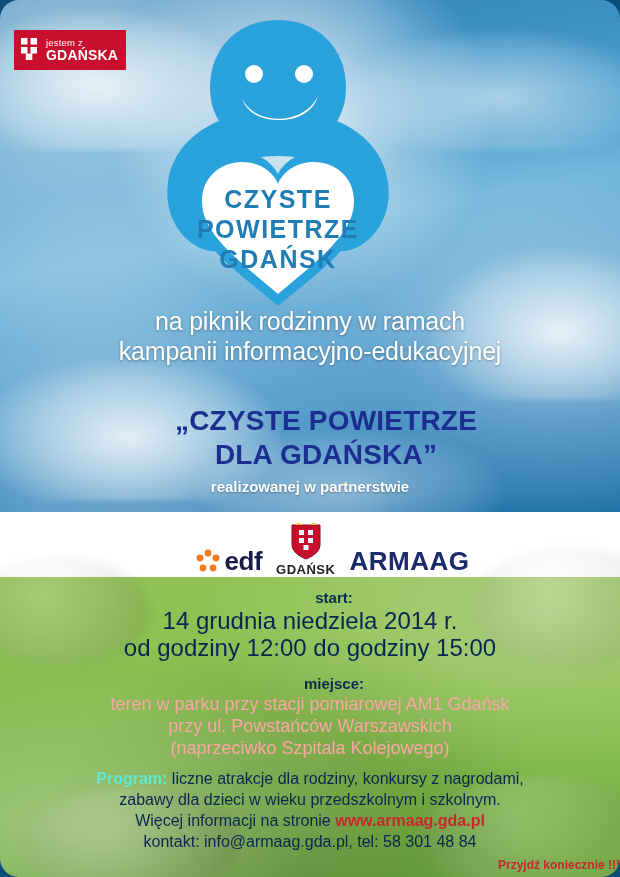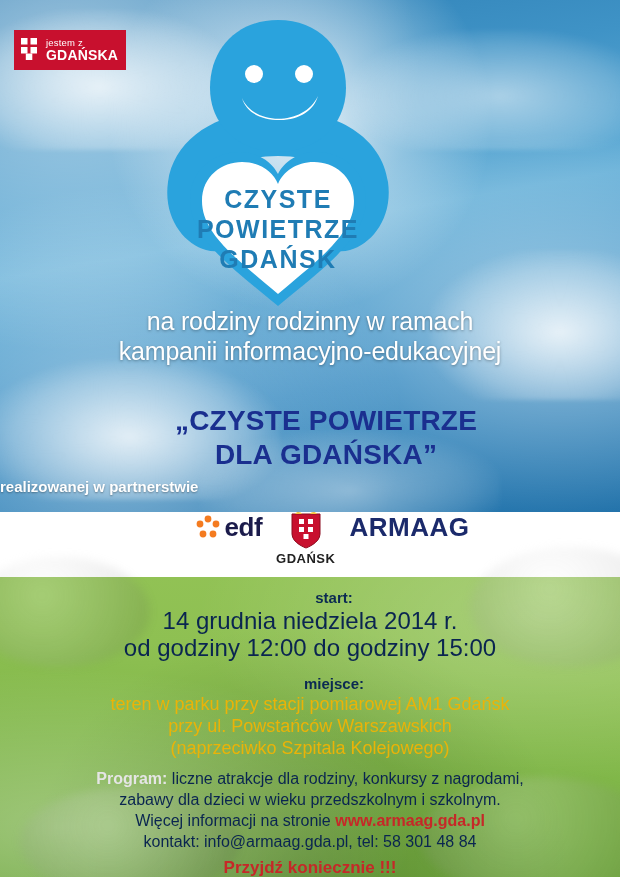--- a/index.html
+++ b/index.html
@@ -6,20 +6,21 @@
   html, body {
     width: 620px; height: 877px;
     font-family: "Liberation Sans", sans-serif;
     overflow: hidden;
     background: #0d4f7a;
   }
   #poster {
     position: relative;
     width: 620px; height: 877px;
     overflow: hidden;
+    border-radius: 19px;
   }
 
   
   .sky {
     position: absolute; left: 0; top: 0; width: 620px; height: 512px;
     background:
       radial-gradient(circle at 300px 120px, rgba(255,255,255,0.85) 0%, rgba(255,255,255,0.45) 16%, rgba(255,255,255,0.0) 38%),
       radial-gradient(ellipse at 70px 70px, rgba(255,255,255,0.55) 0%, rgba(255,255,255,0.0) 45%),
       radial-gradient(ellipse at 560px 330px, rgba(255,255,255,0.5) 0%, rgba(255,255,255,0.0) 42%),
       radial-gradient(ellipse at 120px 430px, rgba(255,255,255,0.45) 0%, rgba(255,255,255,0.0) 40%),
@@ -34,21 +35,21 @@
   .c1 { left: -40px;  top: 10px;  width: 280px; height: 140px; }
   .c2 { left: 430px;  top: 250px; width: 260px; height: 150px; }
   .c3 { left: -20px;  top: 360px; width: 300px; height: 140px; }
   .c4 { left: 350px;  top: 30px;  width: 300px; height: 120px; opacity: .7; }
   .c5 { left: 200px;  top: 430px; width: 300px; height: 110px; opacity: .6; }
 
   
   .partner-band {
     position: absolute; left: 0; top: 512px; width: 620px; height: 65px;
     background: #ffffff;
-    display: flex; align-items: flex-start; justify-content: center;
+    display: flex; align-items: flex-end; justify-content: center;
     gap: 14px;
     padding-left: 44px;
   }
 
   
   .green {
     position: absolute; left: 0; top: 577px; width: 620px; height: 300px;
     background:
       radial-gradient(ellipse at 60px 250px, rgba(255,255,255,0.30) 0%, rgba(255,255,255,0) 45%),
       radial-gradient(ellipse at 540px 40px, rgba(255,255,255,0.22) 0%, rgba(255,255,255,0) 45%),
@@ -108,21 +109,21 @@
     position: absolute; left: 16px; top: 404px; width: 620px;
     text-align: center; z-index: 5;
   }
   .campaign .line {
     font-size: 28px; line-height: 34px; font-weight: bold;
     color: #1a2f8f;
     letter-spacing: 0.2px;
   }
   .realized {
     position: absolute; left: 0; top: 478px; width: 620px;
-    text-align: left; z-index: 5;
+    text-align: center; z-index: 5;
     color: #ffffff; font-size: 15px; font-weight: bold;
     text-shadow: 0 1px 2px rgba(0,0,0,0.35);
   }
 
   
   .edf-logo { display: flex; align-items: center; gap: 4px; }
   .edf-mark { width: 26px; height: 26px; }
   .edf-word { font-size: 26px; font-weight: bold; color: #1b1b4b; letter-spacing: -0.5px; }
 
   .gdansk-logo { display: flex; flex-direction: column; align-items: center; gap: 1px; }
@@ -132,26 +133,26 @@
   .armaag-word { font-size: 26px; font-weight: bold; color: #1b2a6b; letter-spacing: 0.5px; }
 
   
   .details {
     position: absolute; left: 0; top: 588px; width: 620px;
     text-align: center; z-index: 5;
     color: #0b2a52;
   }
   .lbl { font-size: 15px; font-weight: bold; line-height: 19px; margin-left: 48px; }
   .big-date { font-size: 24px; line-height: 27px; font-weight: normal; color: #0a2550; }
-  .place { font-size: 18px; line-height: 22px; color: #eab308; }
+  .place { font-size: 18px; line-height: 22px; color: #fca5a5; }
   .prog { font-size: 16px; line-height: 21px; color: #0a2550; }
-  .prog b { color: #e5e5e5; }
+  .prog b { color: #5eead4; }
   .link { color: #c62828; font-weight: bold; }
   .contact { font-size: 16px; line-height: 21px; color: #0a2550; }
-  .come { font-size: 17px; font-weight: bold; color: #c62828; margin-top: 6px; }
+  .come { font-size: 12px; font-weight: bold; color: #c62828; margin-top: 6px; text-align: right; }
   .gap-s { height: 9px; }
   .gap-m { height: 13px; }
 </style>
 </head>
 <body>
 
 <div id="poster">
 
   <div class="sky">
     <div class="cloud c1"></div>
@@ -221,21 +222,21 @@
                C 206 148, 226 162, 226 187
                C 226 220, 190 246, 150 280 Z" fill="#ffffff"></path>
 
       <text x="150" y="194" text-anchor="middle" fill="#1f7cb4" font-family="Liberation Sans, sans-serif" font-size="25" font-weight="bold" letter-spacing="1.5">CZYSTE</text>
       <text x="150" y="224" text-anchor="middle" fill="#1f7cb4" font-family="Liberation Sans, sans-serif" font-size="25" font-weight="bold" letter-spacing="1.5">POWIETRZE</text>
       <text x="150" y="254" text-anchor="middle" fill="#1f7cb4" font-family="Liberation Sans, sans-serif" font-size="25" font-weight="bold" letter-spacing="1.5">GDAŃSK</text>
     </svg>
   </div>
 
   <div class="invite">
-    <div class="line">na rodziny rodzinny w ramach</div>
+    <div class="line">na piknik rodzinny w ramach</div>
     <div class="line">kampanii informacyjno-edukacyjnej</div>
   </div>
 
   <div class="campaign">
     <div class="line">„CZYSTE POWIETRZE</div>
     <div class="line">DLA GDAŃSKA”</div>
   </div>
 
   <div class="realized">realizowanej  w partnerstwie</div>
 

